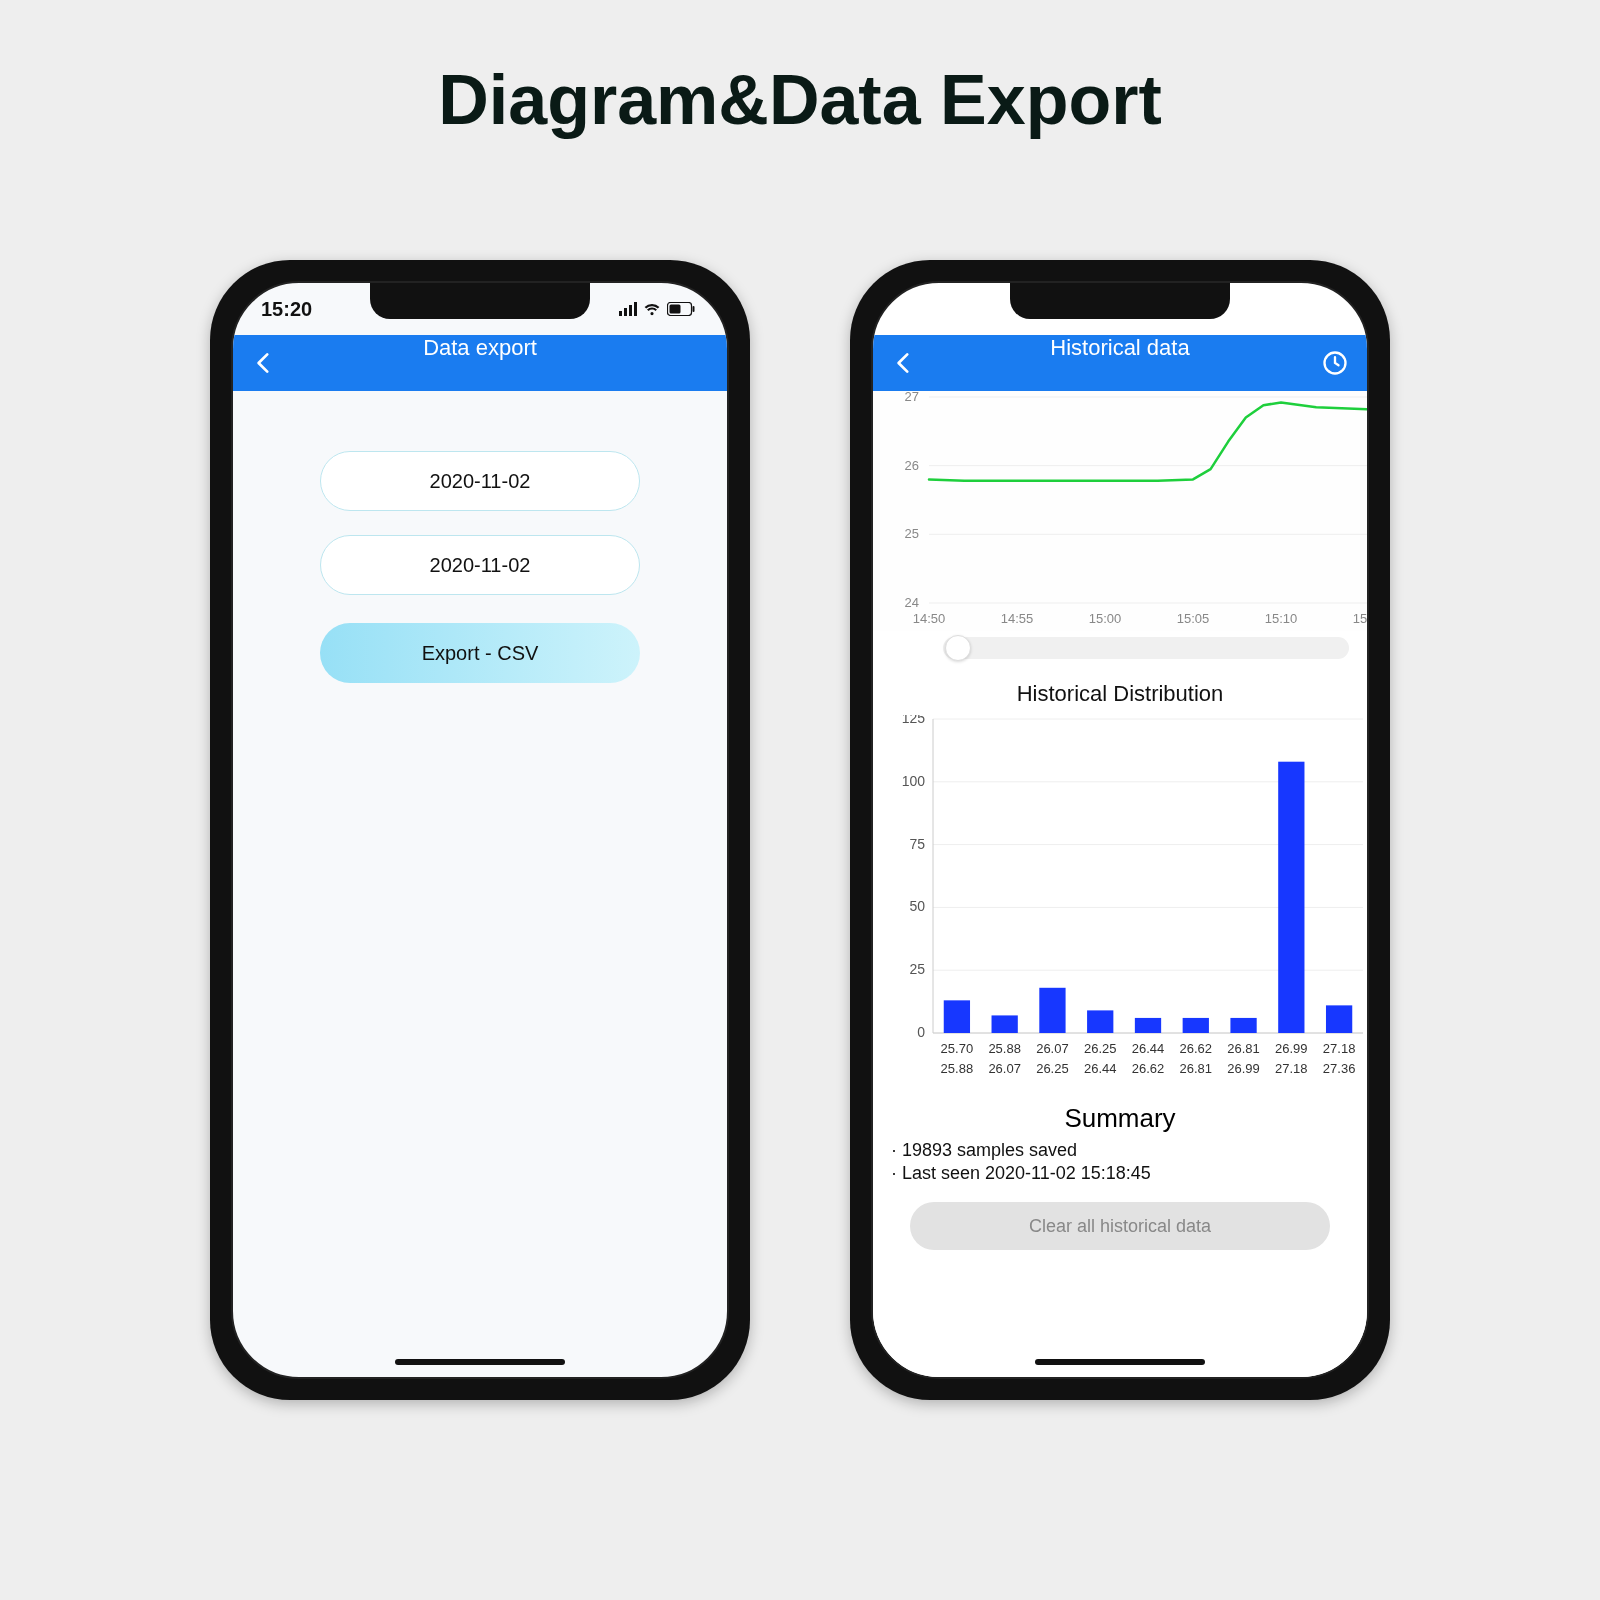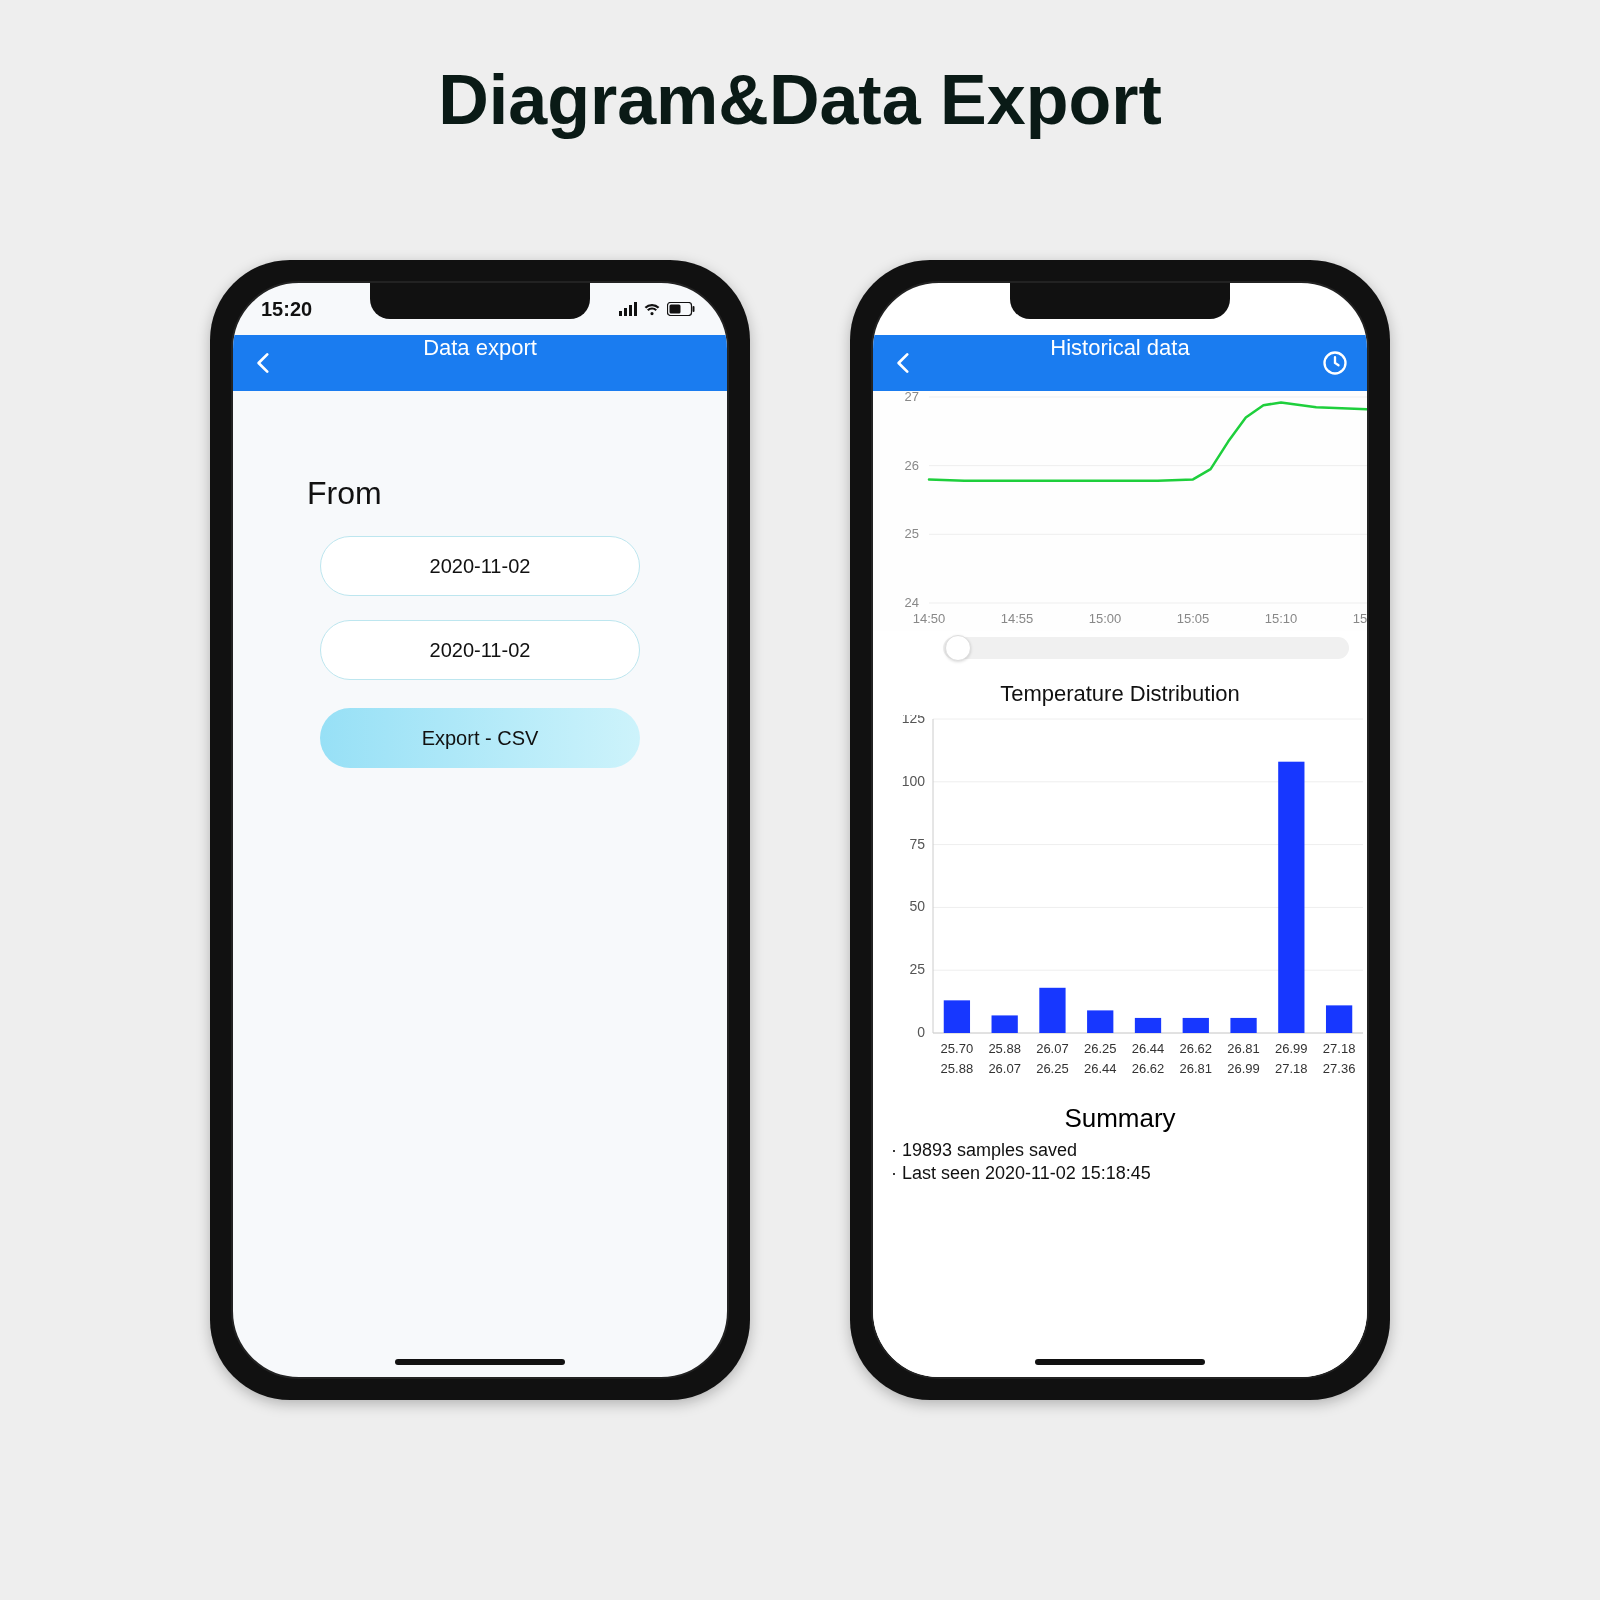--- a/index.html
+++ b/index.html
@@ -275,21 +275,20 @@
       </div>
       <div class="navbar">
         <span class="nav-back">
           <svg viewBox="0 0 24 24" width="26" height="26">
               <path d="M15 4l-8 8 8 8" stroke="#fff" stroke-width="2.5" fill="none" stroke-linecap="round" stroke-linejoin="round"></path>
             </svg>
         </span>
         <span class="navbar-title">Data export</span>
       </div>
       <div class="content export-content">
-        <div class="label">From</div>
         <div class="date-pill">2020-11-02</div>
         <div class="date-pill">2020-11-02</div>
         <div class="export-btn">Export - CSV</div>
       </div>
       <div class="home-indicator"></div>
     </div>
   </div>
 
   <div class="phone">
     <div class="phone-inner" style="background:#fff;">
@@ -328,21 +327,21 @@
               <text x="408" y="232" text-anchor="middle" font-size="13" fill="#888">15:10</text>
               <text x="496" y="232" text-anchor="middle" font-size="13" fill="#888">15:15</text>
               <path d="M56.0 88.4 L91.2 89.8 L144.0 89.8 L232.0 89.8 L284.8 89.8 L320.0 88.4 L337.6 78.1 L355.2 50.6 L372.8 26.6 L390.4 14.2 L408.0 11.5 L443.2 16.3 L496.0 18.4 " stroke="#1ecf3c" stroke-width="2.5" fill="none" stroke-linecap="round" stroke-linejoin="round"></path>
             </svg>
 
         </div>
         <div class="slider-track">
           <div class="slider-handle-bottom"></div>
         </div>
 
-        <div class="section-title">Temperature Distribution</div>
+        <div class="section-title">Historical Distribution</div>
         <div class="bar-chart-wrap">
           <svg id="barchart" width="478" height="370">
               <line x1="44" y1="318" x2="474" y2="318" stroke="#eee" stroke-width="1"></line>
               <text x="36" y="322" text-anchor="end" font-size="14" fill="#555">0</text>
               <line x1="44" y1="255.20000000000002" x2="474" y2="255.20000000000002" stroke="#eee" stroke-width="1"></line>
               <text x="36" y="259.20000000000005" text-anchor="end" font-size="14" fill="#555">25</text>
               <line x1="44" y1="192.4" x2="474" y2="192.4" stroke="#eee" stroke-width="1"></line>
               <text x="36" y="196.4" text-anchor="end" font-size="14" fill="#555">50</text>
               <line x1="44" y1="129.60000000000002" x2="474" y2="129.60000000000002" stroke="#eee" stroke-width="1"></line>
               <text x="36" y="133.60000000000002" text-anchor="end" font-size="14" fill="#555">75</text>
@@ -380,20 +379,21 @@
               <text x="450.11111111111114" y="338" text-anchor="middle" font-size="13" fill="#333">27.18</text>
               <text x="450.11111111111114" y="358" text-anchor="middle" font-size="13" fill="#333">27.36</text>
             </svg>
         </div>
 
         <div class="summary-block">
           <div class="summary-title">Summary</div>
           <div class="summary-line">· 19893 samples saved</div>
           <div class="summary-line">· Last seen 2020-11-02 15:18:45</div>
         </div>
+        <div class="clear-btn">Clear all historical data</div>
       </div>
       <div class="home-indicator"></div>
     </div>
   </div>
 
 </div>
 
 <div class="blank-large"></div>
 
 </body></html>

